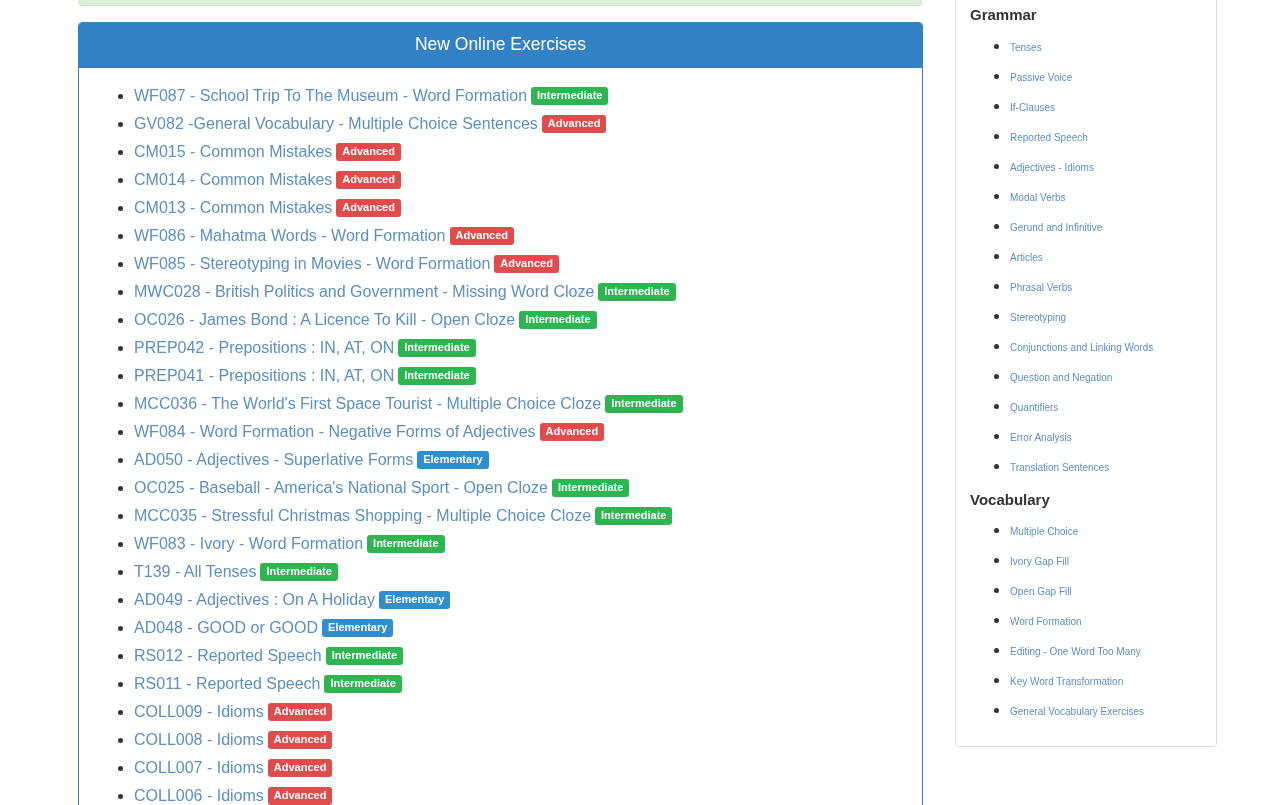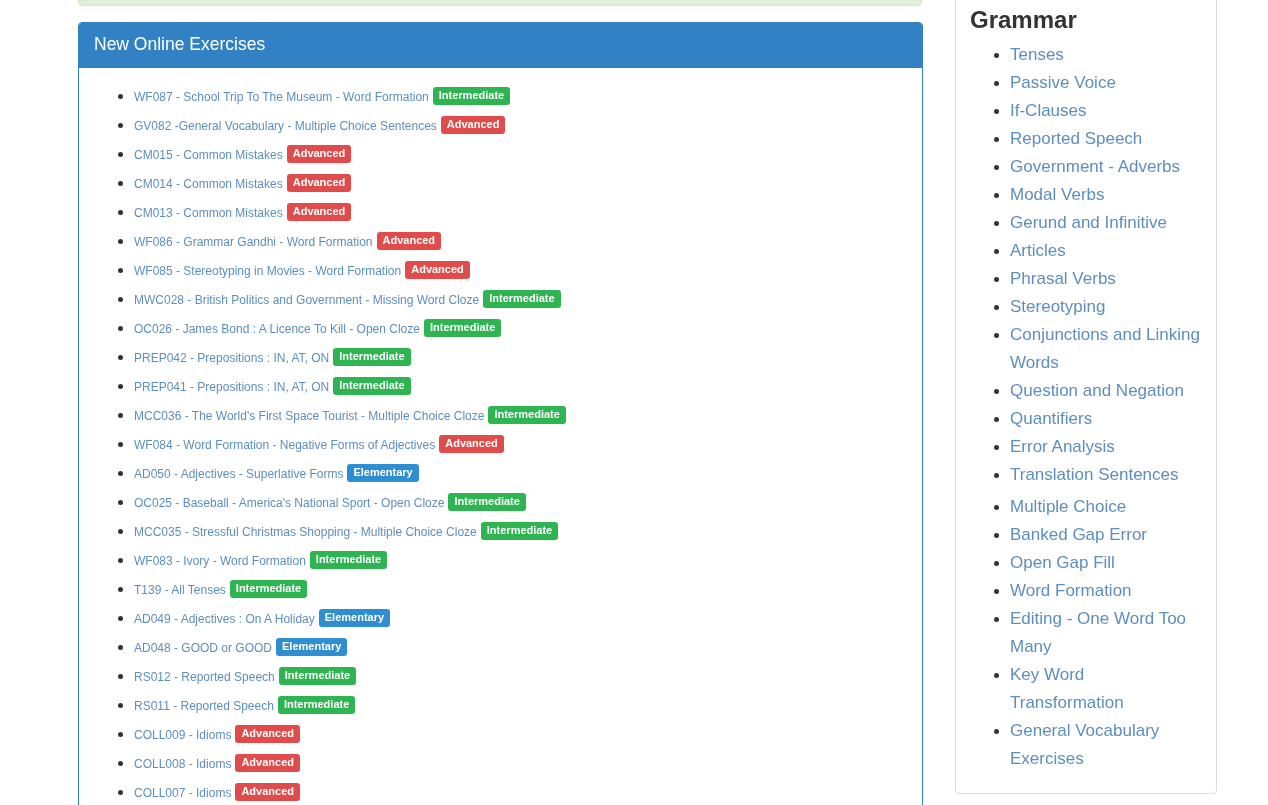--- a/index.html
+++ b/index.html
@@ -40,20 +40,21 @@
     background: #ffffff;
     border: 1px solid #3281c4;
     border-radius: 4px;
     box-sizing: border-box;
   }
   .panel-main-heading {
     background: #3281c4;
     border-bottom: 1px solid #3281c4;
     border-radius: 3px 3px 0 0;
     padding: 11px 15px 12px 15px;
+    text-align: center;
   }
   .panel-main-title {
     color: #ffffff;
     font-size: 17.5px;
     line-height: 1.2;
     margin: 0;
     font-weight: normal;
   }
   .panel-main-body {
     padding: 14px 15px 18px 15px;
@@ -69,21 +70,21 @@
     padding: 0;
     line-height: 28px;
     color: #333333;
   }
   ul.exercise-list > li::marker {
     color: #333333;
   }
   .ex-link {
     color: #5c8fbf;
     text-decoration: none;
-    font-size: 12px;
+    font-size: 16px;
     vertical-align: baseline;
   }
 
   .label {
     display: inline-block;
     font-size: 11px;
     font-weight: bold;
     line-height: 1;
     color: #ffffff;
     padding: 3.5px 6px 4px 6px;
@@ -110,61 +111,61 @@
     border-radius: 4px;
     box-sizing: border-box;
     width: 262px;
     padding: 0;
     margin-bottom: 26px;
   }
   .panel-side-body {
     padding: 14px 14px 16px 14px;
   }
   .side-heading {
-    font-size: 24px;
+    font-size: 15px;
     font-weight: bold;
     color: #333333;
     margin: 10px 0 8px 0;
     line-height: 1.1;
   }
   .side-heading.first { margin-top: 4px; }
   ul.side-list {
     margin: 0 0 4px 0;
     padding-left: 40px;
     list-style-type: disc;
   }
   ul.side-list > li {
     line-height: 28px;
     color: #333333;
   }
   .side-link {
     color: #5c8fbf;
     text-decoration: none;
-    font-size: 17px;
+    font-size: 10px;
   }
 </style>
 </head>
 <body>
 
 <div id="page">
 
   <div class="alert-success-strip"></div>
 
   <div class="panel-main">
     <div class="panel-main-heading">
       <h3 class="panel-main-title">New Online Exercises</h3>
     </div>
     <div class="panel-main-body">
       <ul class="exercise-list" id="exercise-list">
           <li><a class="ex-link">WF087 - School Trip To The Museum - Word Formation</a><span class="label label-intermediate" style="background: rgb(46, 181, 81);">Intermediate</span></li>
           <li><a class="ex-link">GV082 -General Vocabulary - Multiple Choice Sentences</a><span class="label label-advanced" style="background: rgb(224, 75, 75);">Advanced</span></li>
           <li><a class="ex-link">CM015 - Common Mistakes</a><span class="label label-advanced" style="background: rgb(224, 75, 75);">Advanced</span></li>
           <li><a class="ex-link">CM014 - Common Mistakes</a><span class="label label-advanced" style="background: rgb(224, 75, 75);">Advanced</span></li>
           <li><a class="ex-link">CM013 - Common Mistakes</a><span class="label label-advanced" style="background: rgb(224, 75, 75);">Advanced</span></li>
-          <li><a class="ex-link">WF086 - Grammar Gandhi - Word Formation</a><span class="label label-advanced" style="background: rgb(224, 75, 75);">Advanced</span></li>
+          <li><a class="ex-link">WF086 - Mahatma Words - Word Formation</a><span class="label label-advanced" style="background: rgb(224, 75, 75);">Advanced</span></li>
           <li><a class="ex-link">WF085 - Stereotyping in Movies - Word Formation</a><span class="label label-advanced" style="background: rgb(224, 75, 75);">Advanced</span></li>
           <li><a class="ex-link">MWC028 - British Politics and Government - Missing Word Cloze</a><span class="label label-intermediate" style="background: rgb(46, 181, 81);">Intermediate</span></li>
           <li><a class="ex-link">OC026 - James Bond : A Licence To Kill - Open Cloze</a><span class="label label-intermediate" style="background: rgb(46, 181, 81);">Intermediate</span></li>
           <li><a class="ex-link">PREP042 - Prepositions : IN, AT, ON</a><span class="label label-intermediate" style="background: rgb(46, 181, 81);">Intermediate</span></li>
           <li><a class="ex-link">PREP041 - Prepositions : IN, AT, ON</a><span class="label label-intermediate" style="background: rgb(46, 181, 81);">Intermediate</span></li>
           <li><a class="ex-link">MCC036 - The World's First Space Tourist - Multiple Choice Cloze</a><span class="label label-intermediate" style="background: rgb(46, 181, 81);">Intermediate</span></li>
           <li><a class="ex-link">WF084 - Word Formation - Negative Forms of Adjectives</a><span class="label label-advanced" style="background: rgb(224, 75, 75);">Advanced</span></li>
           <li><a class="ex-link">AD050 - Adjectives - Superlative Forms</a><span class="label label-elementary" style="background: rgb(47, 142, 208);">Elementary</span></li>
           <li><a class="ex-link">OC025 - Baseball - America's National Sport - Open Cloze</a><span class="label label-intermediate" style="background: rgb(46, 181, 81);">Intermediate</span></li>
           <li><a class="ex-link">MCC035 - Stressful Christmas Shopping - Multiple Choice Cloze</a><span class="label label-intermediate" style="background: rgb(46, 181, 81);">Intermediate</span></li>
@@ -185,35 +186,36 @@
   <div class="sidebar">
 
     <div class="panel-side">
       <div class="panel-side-body" id="sidebar-sections">
           <div class="side-heading first">Grammar</div>
           <ul class="side-list">
             <li><a class="side-link">Tenses</a></li>
             <li><a class="side-link">Passive Voice</a></li>
             <li><a class="side-link">If-Clauses</a></li>
             <li><a class="side-link">Reported Speech</a></li>
-            <li><a class="side-link">Government - Adverbs</a></li>
+            <li><a class="side-link">Adjectives - Idioms</a></li>
             <li><a class="side-link">Modal Verbs</a></li>
             <li><a class="side-link">Gerund and Infinitive</a></li>
             <li><a class="side-link">Articles</a></li>
             <li><a class="side-link">Phrasal Verbs</a></li>
             <li><a class="side-link">Stereotyping</a></li>
             <li><a class="side-link">Conjunctions and Linking Words</a></li>
             <li><a class="side-link">Question and Negation</a></li>
             <li><a class="side-link">Quantifiers</a></li>
             <li><a class="side-link">Error Analysis</a></li>
             <li><a class="side-link">Translation Sentences</a></li>
           </ul>
+          <div class="side-heading">Vocabulary</div>
           <ul class="side-list">
             <li><a class="side-link">Multiple Choice</a></li>
-            <li><a class="side-link">Banked Gap Error</a></li>
+            <li><a class="side-link">Ivory Gap Fill</a></li>
             <li><a class="side-link">Open Gap Fill</a></li>
             <li><a class="side-link">Word Formation</a></li>
             <li><a class="side-link">Editing - One Word Too Many</a></li>
             <li><a class="side-link">Key Word Transformation</a></li>
             <li><a class="side-link">General Vocabulary Exercises</a></li>
           </ul>
         </div>
     </div>
 
   </div>

